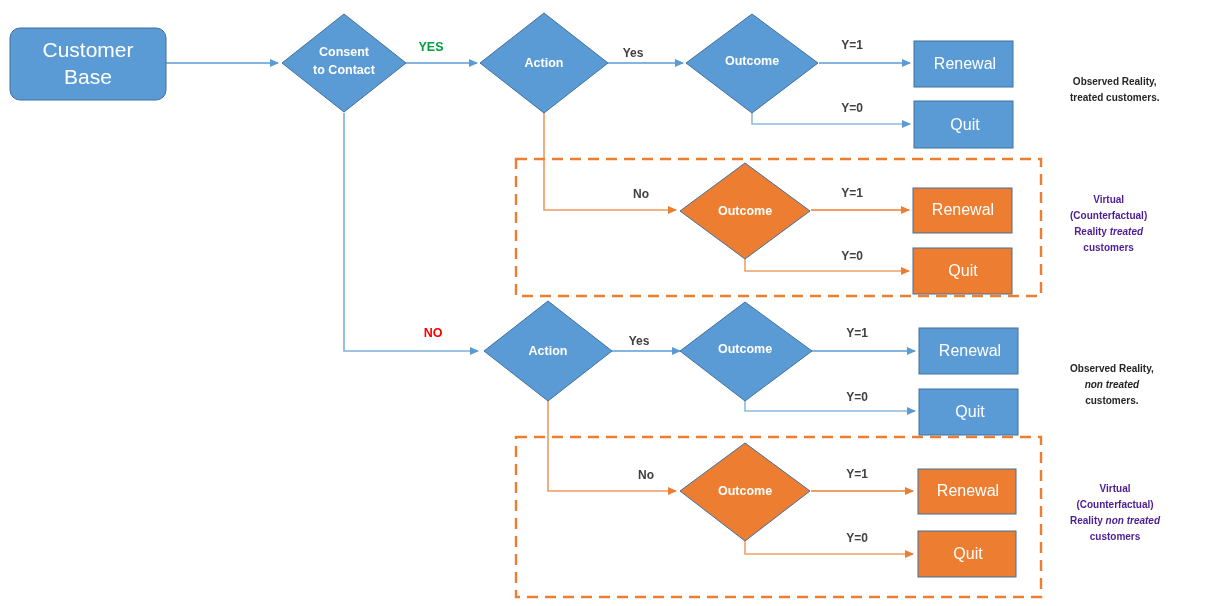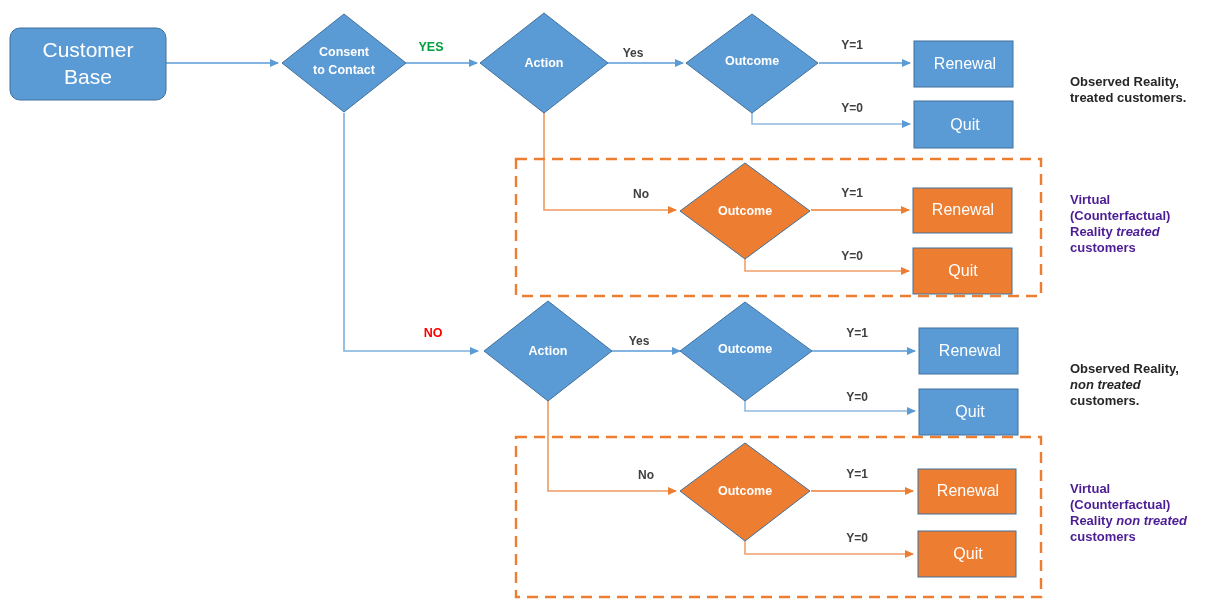--- a/index.html
+++ b/index.html
@@ -1,29 +1,29 @@
 <!DOCTYPE html>
 <html><head>
 <meta charset="utf-8">
 <style>
   html,body{margin:0;padding:0;background:#ffffff;}
   body{width:1229px;height:606px;overflow:hidden;font-family:"Liberation Sans",sans-serif;}
-  #stage{position:relative;width:1229px;height:606px;background:#fff;}
+  #stage{position:relative;width:1229px;height:606px;background:#fff;text-align:center;}
   svg{position:absolute;left:0;top:0;}
 
   .node-label{font-family:"Liberation Sans",sans-serif;fill:#ffffff;text-anchor:middle;dominant-baseline:middle;}
   .node-label.bold{font-weight:bold;font-size:12.5px;}
   .node-label.plain{font-weight:normal;font-size:16px;}
   .node-label.big{font-weight:normal;font-size:21px;}
 
   .edge-label{font-family:"Liberation Sans",sans-serif;font-weight:bold;font-size:12px;fill:#404040;text-anchor:middle;dominant-baseline:middle;}
   .edge-label.yes{fill:#00a03e;font-size:12.5px;}
   .edge-label.no{fill:#ff0000;font-size:12.5px;}
 
-  .ann{position:absolute;font-family:"Liberation Sans",sans-serif;font-weight:bold;font-size:13px;line-height:16px;}
+  .ann{position:absolute;font-family:"Liberation Sans",sans-serif;font-weight:bold;font-size:10px;line-height:16px;}
   .ann.black{color:#262626;}
   .ann.orange{color:#4c1d95;}
   .ann i{}
 </style>
 </head>
 <body>
 
 <div id="stage">
 
   <svg width="1229" height="606" viewBox="0 0 1229 606">

